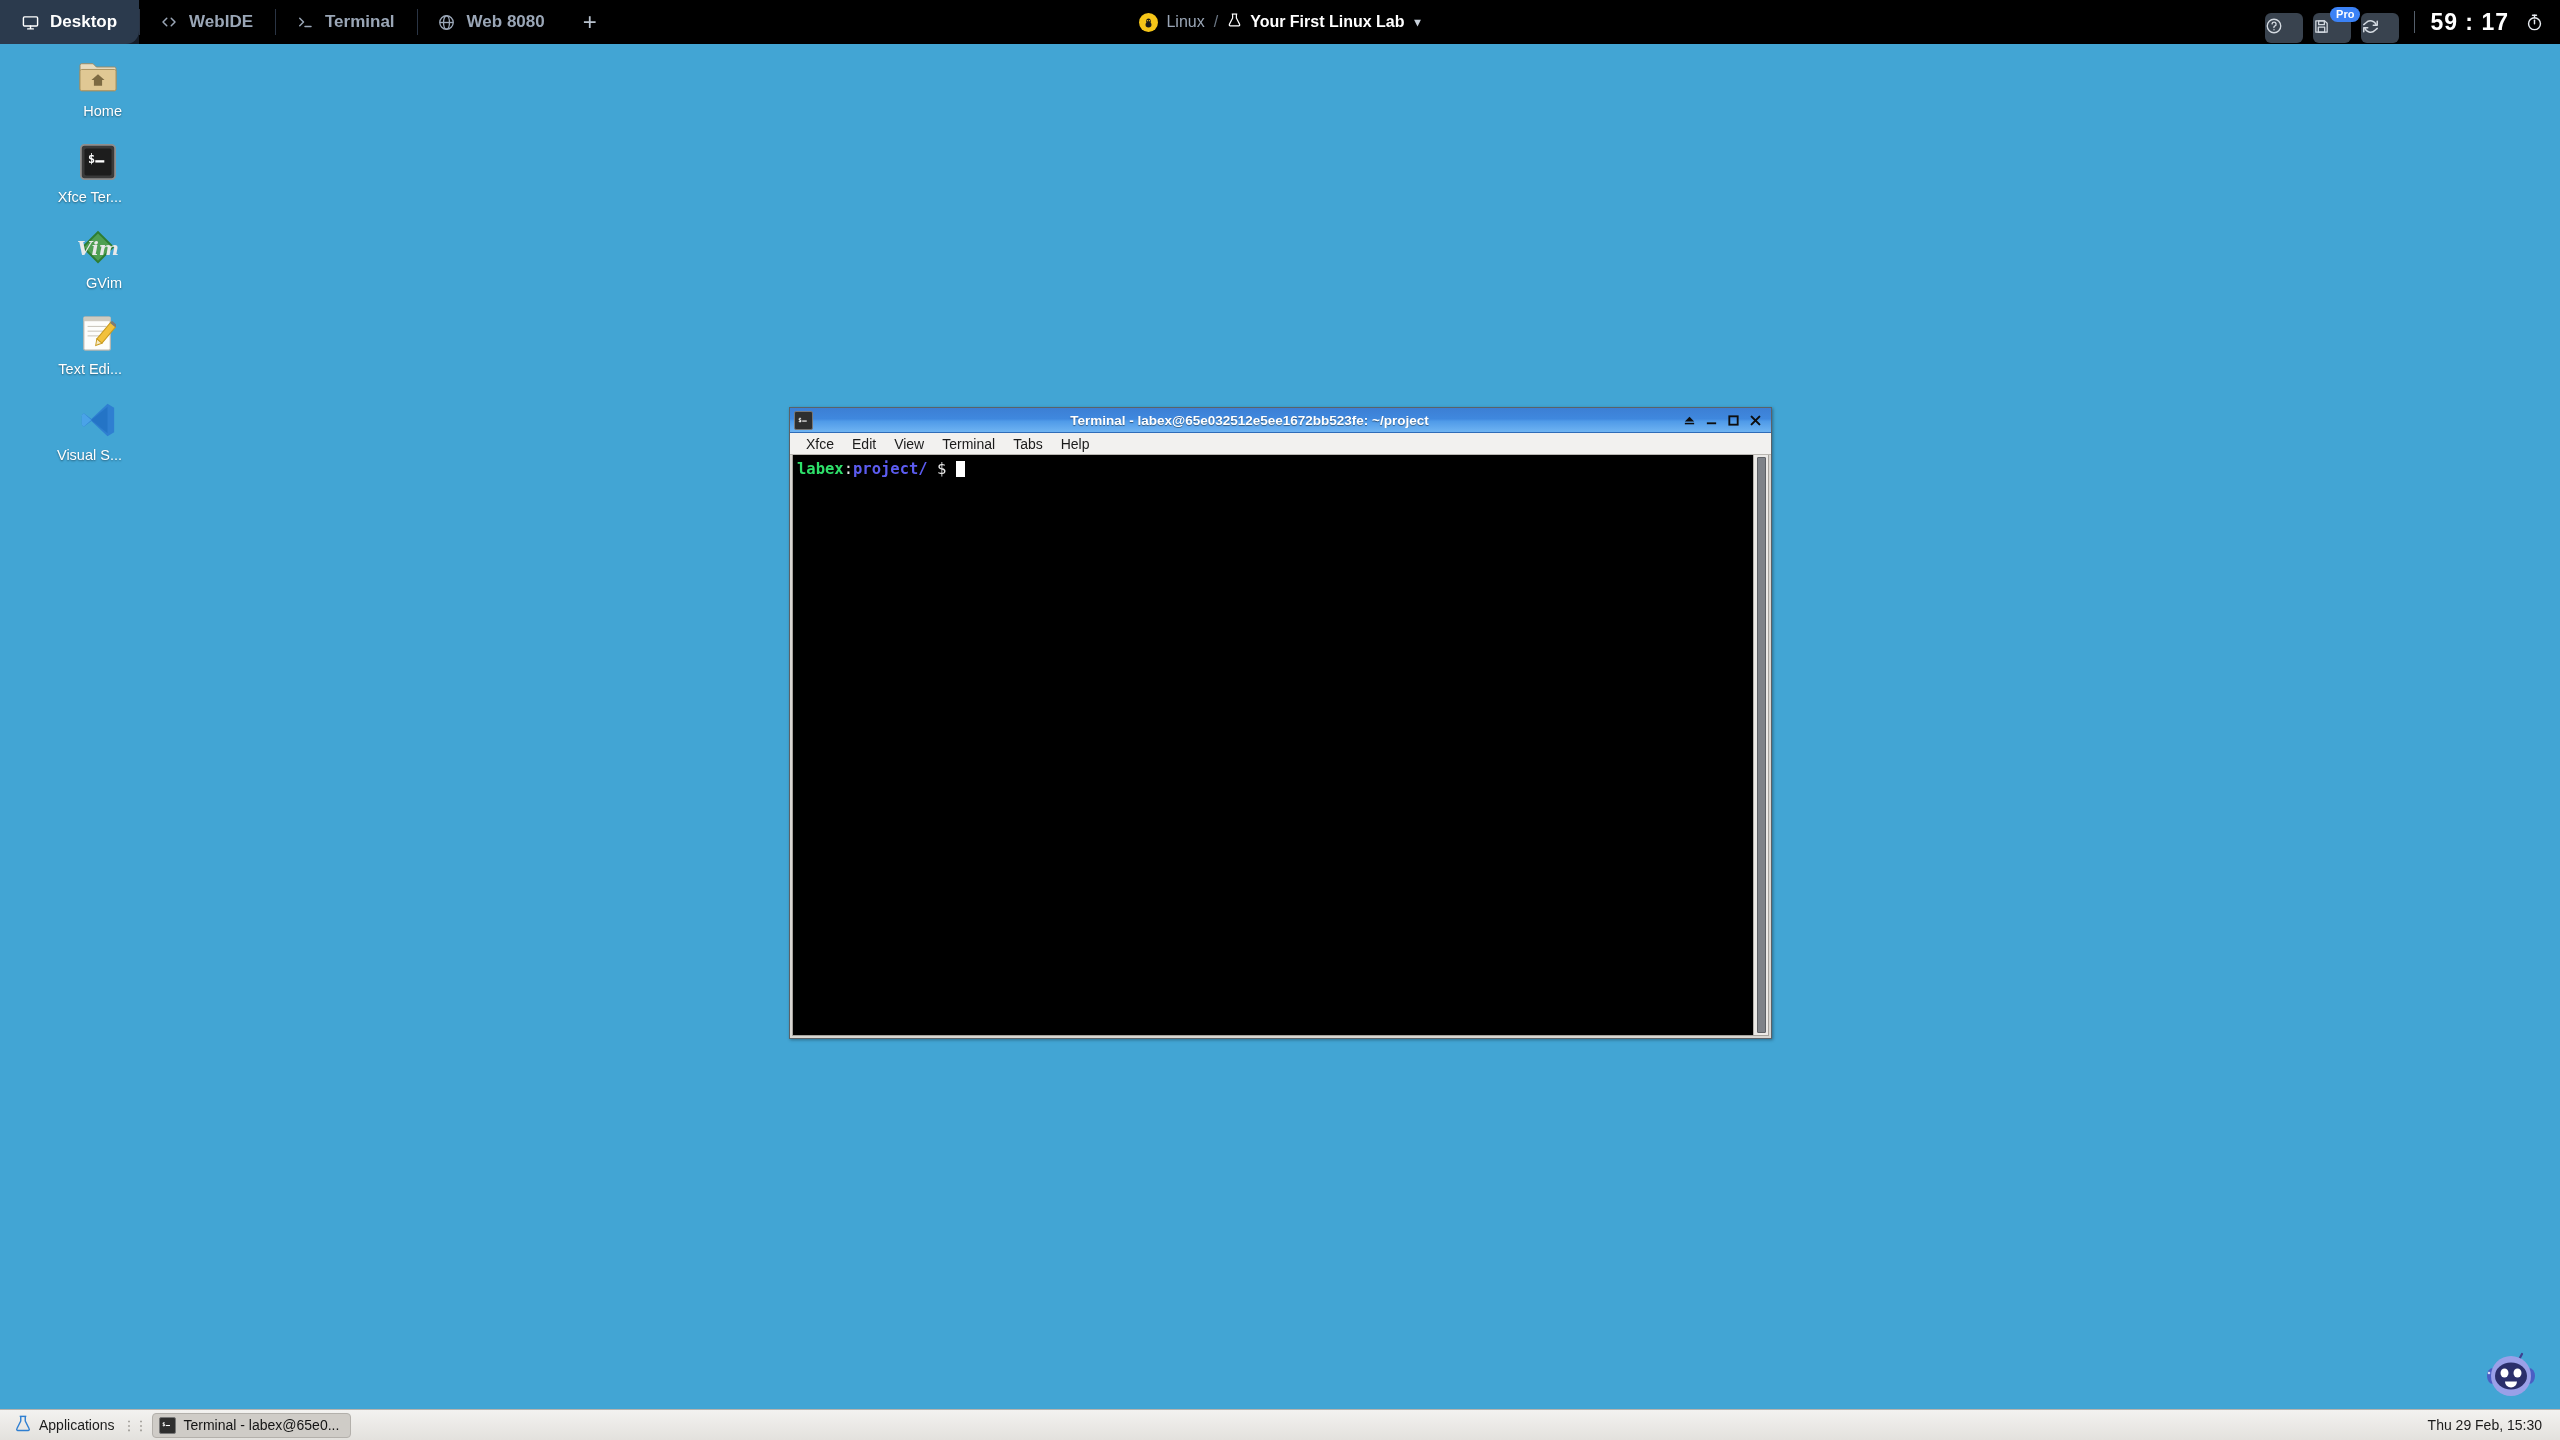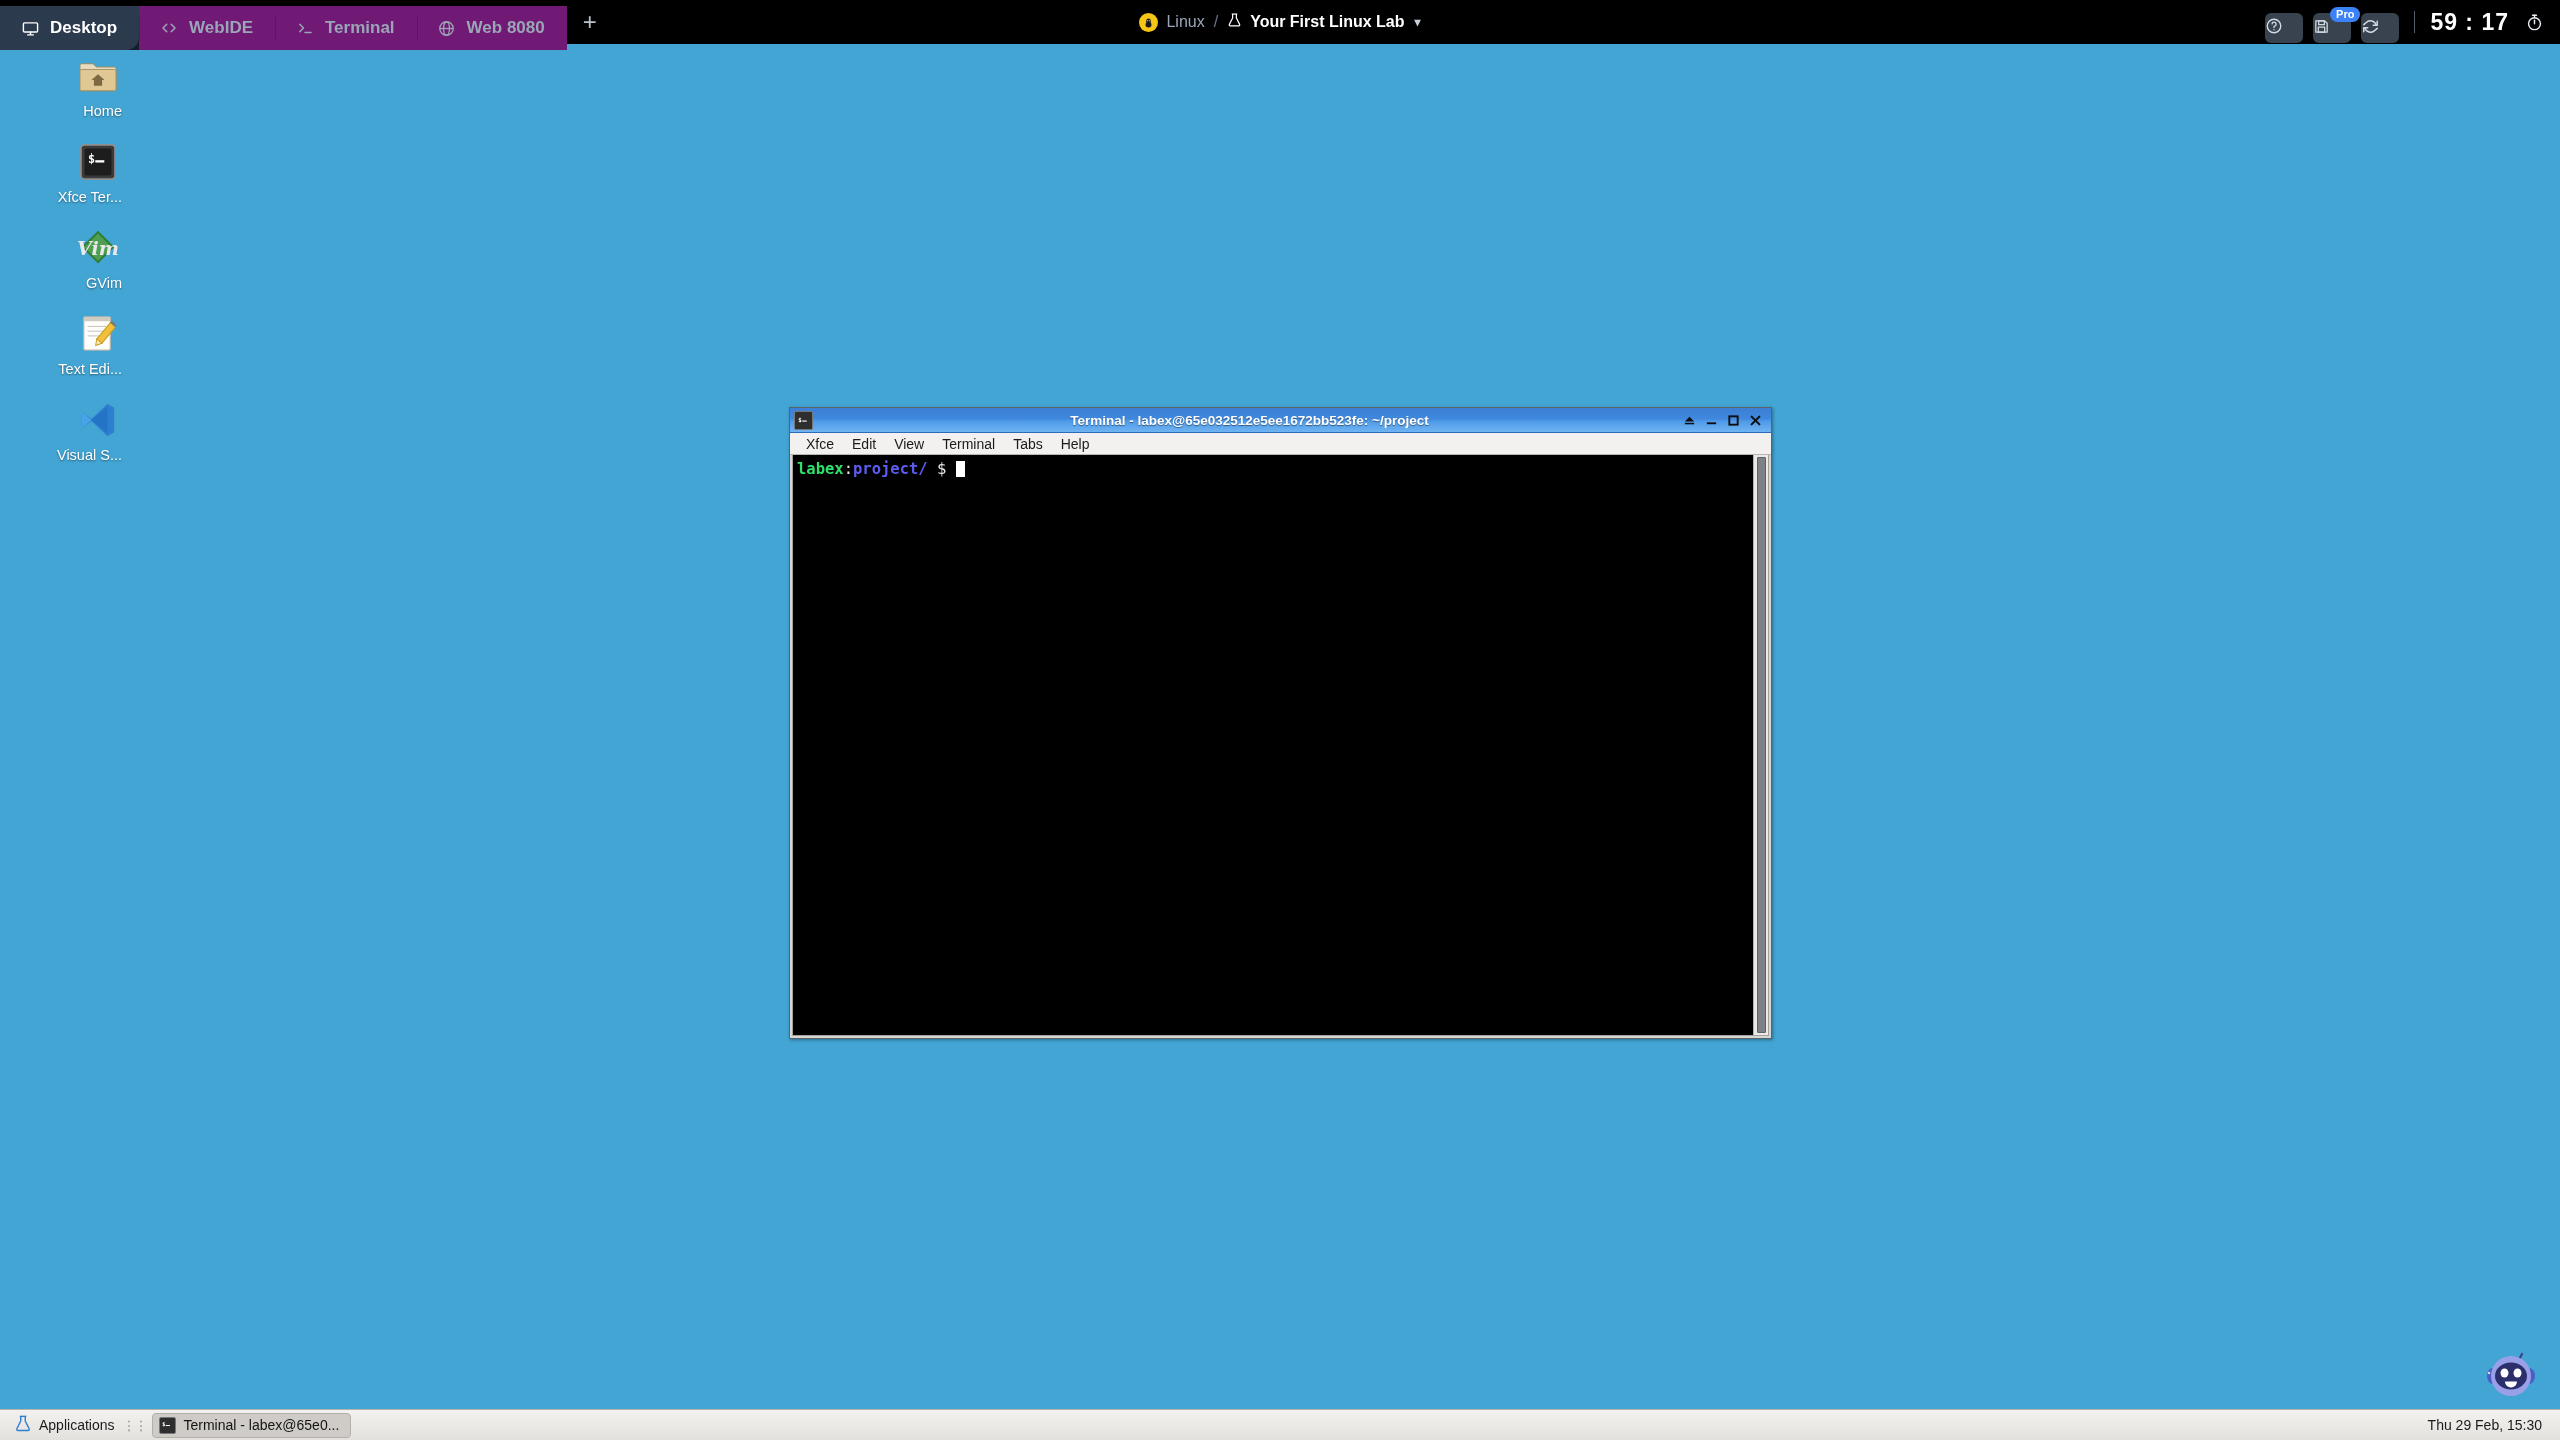--- a/index.html
+++ b/index.html
@@ -21,30 +21,29 @@
   #topbar {
     position: absolute; top: 0; left: 0;
     width: 2560px; height: 44px;
     background: #000000;
     display: flex; align-items: stretch;
   }
   #tabstrip {
     display: flex; align-items: flex-start;
     background: #151d29;
     height: 44px;
-    margin-top: 6px;
   }
   .tab {
     display: flex; align-items: center; gap: 10px;
     padding: 0 22px 0 20px;
     height: 44px;
     color: #9aa6b6;
     font-size: 17px;
     font-weight: bold;
-    background: #701a75;
+    background: #000000;
     position: relative;
     white-space: nowrap;
     cursor: pointer;
   }
   .tab + .tab::before {
     content: "";
     position: absolute; left: 0; top: 9px;
     width: 1px; height: 26px;
     background: #2a3444;
   }

